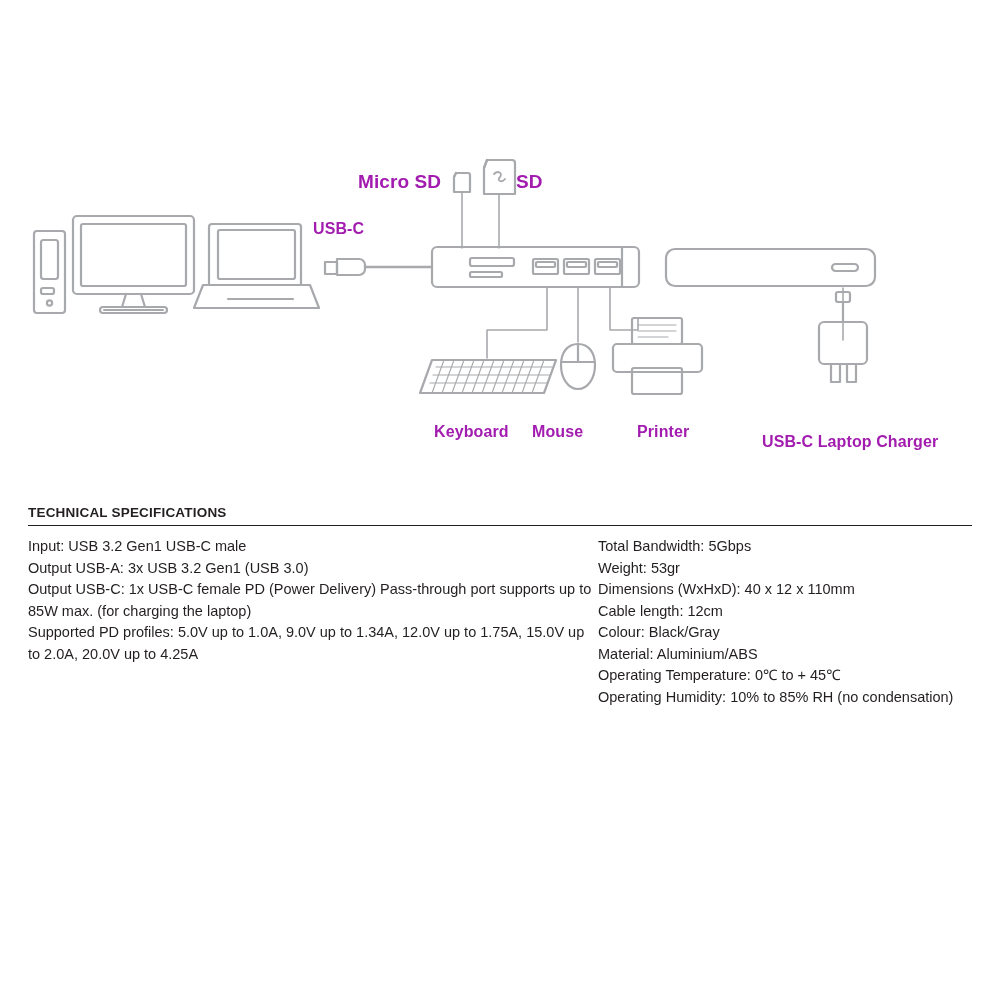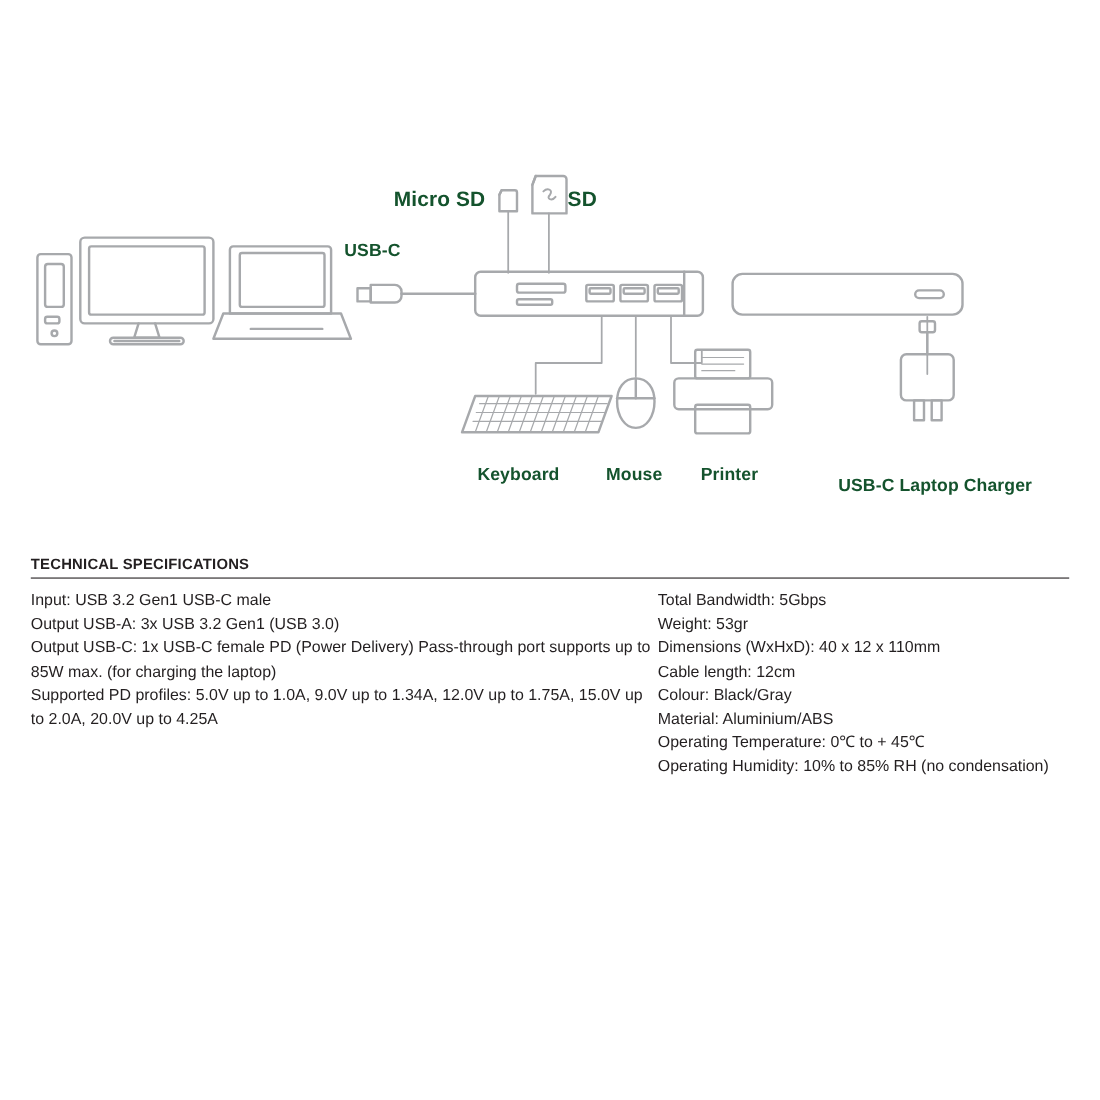--- a/index.html
+++ b/index.html
@@ -23,21 +23,21 @@
     top: 0;
     width: 1000px;
     height: 470px;
   }
   #diagram svg {
     display: block;
   }
 
   .dlabel {
     position: absolute;
-    color: #14532d;
+    color: #a21caf;
     font-weight: bold;
     font-size: 19px;
     letter-spacing: .1px;
     white-space: nowrap;
   }
   .dlabel.big { font-size: 16px; }
 
   
   #specs {
     position: absolute;
@@ -192,21 +192,21 @@
         <path d="M847 364 h9 v18 h-9 z"></path>
       </g>
 
     </g>
   </svg>
 
   <div class="dlabel" style="left:358px; top:171px;">Micro SD</div>
   <div class="dlabel" style="left:516px; top:171px;">SD</div>
   <div class="dlabel big" style="left:313px; top:220px;">USB-C</div>
   <div class="dlabel big" style="left:434px; top:423px;">Keyboard</div>
-  <div class="dlabel big" style="left:551px; top:423px;">Mouse</div>
+  <div class="dlabel big" style="left:532px; top:423px;">Mouse</div>
   <div class="dlabel big" style="left:637px; top:423px;">Printer</div>
   <div class="dlabel big" style="left:762px; top:433px;">USB-C Laptop Charger</div>
 </div>
 
 <div id="specs">
   <div id="specs-title">TECHNICAL SPECIFICATIONS</div>
   <div id="specs-rule"></div>
   <div class="cols">
     <div class="col left">
       <p>Input: USB 3.2 Gen1 USB-C male</p>

